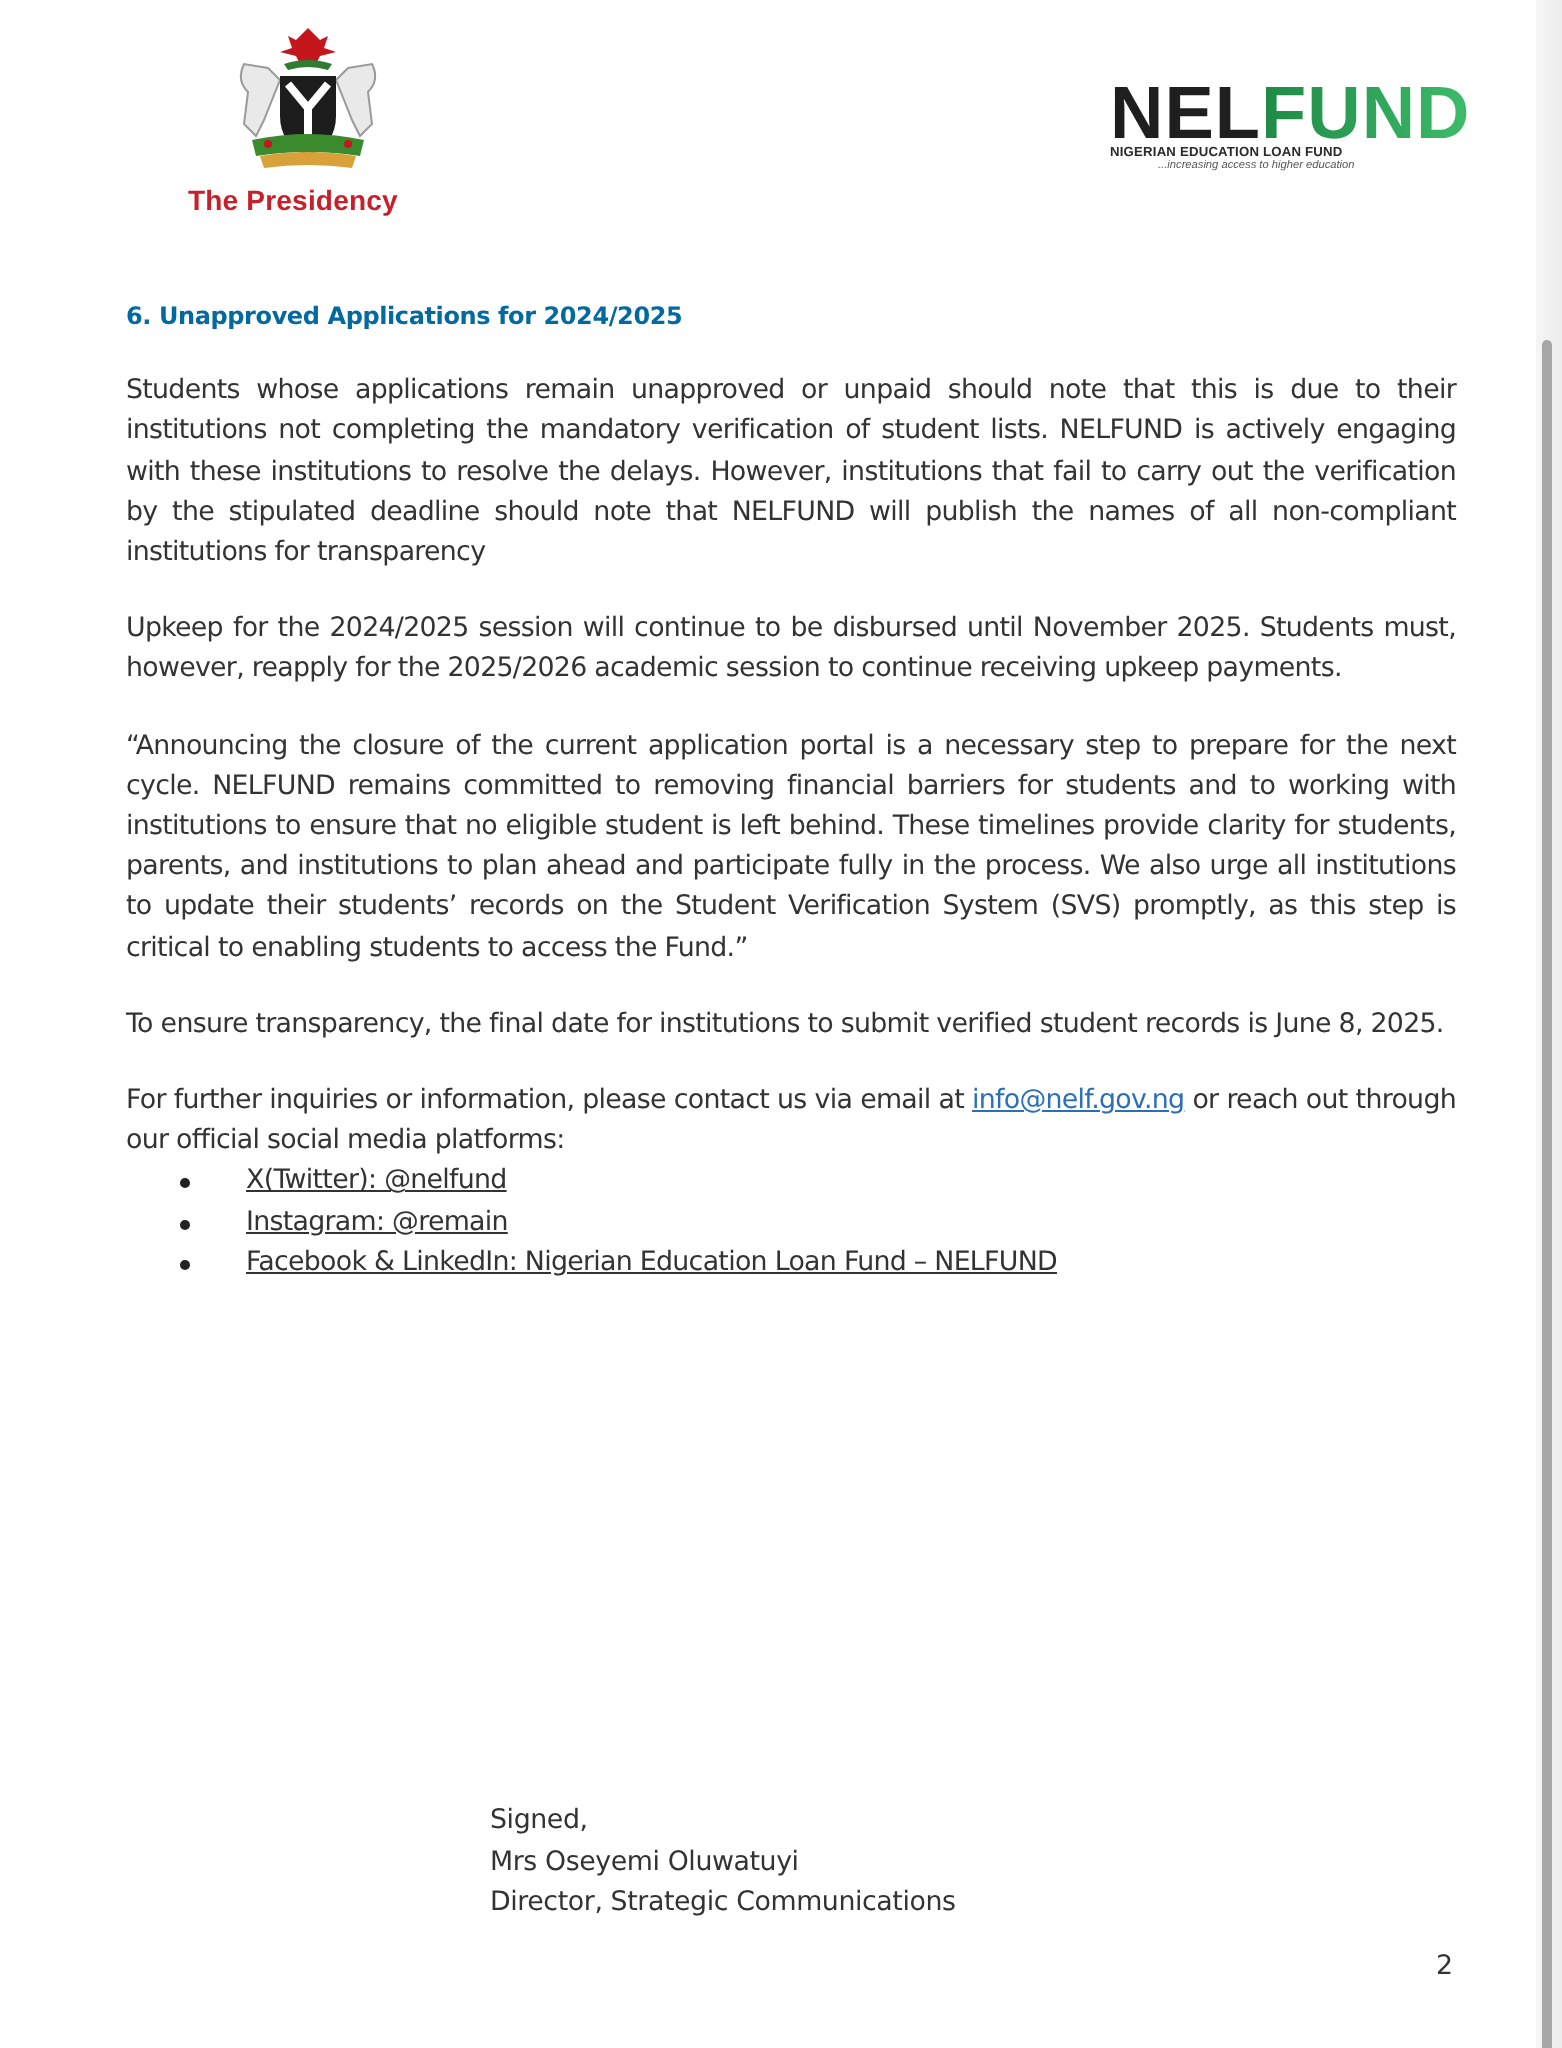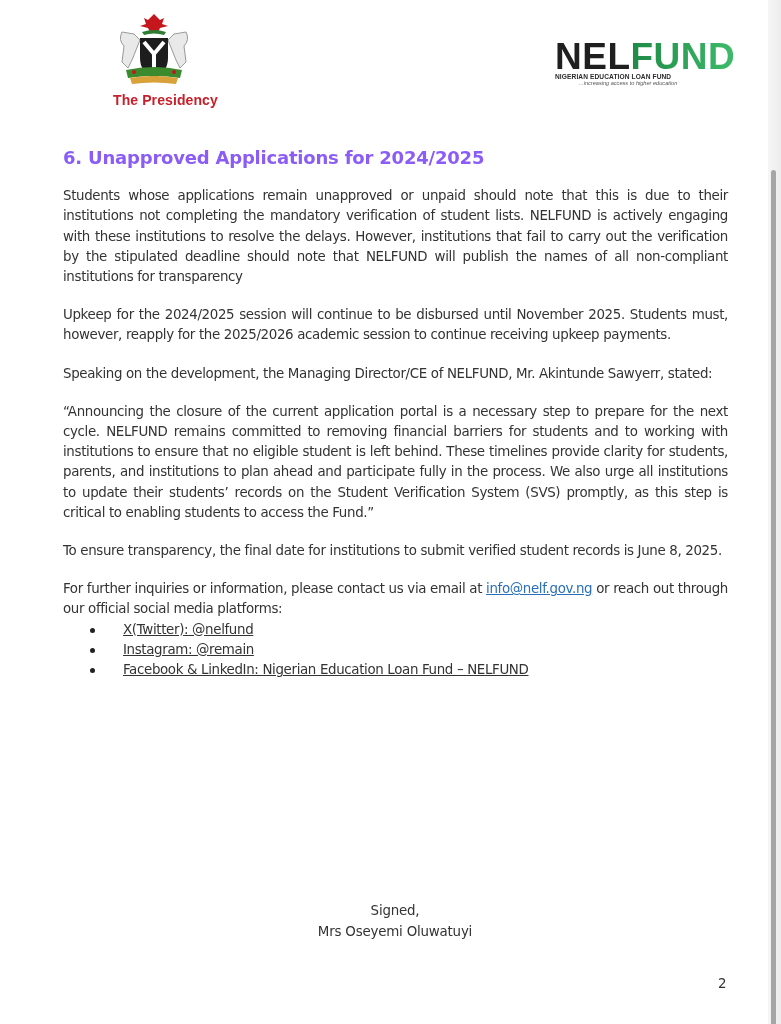--- a/index.html
+++ b/index.html
@@ -23,21 +23,21 @@
     background: #ffffff;
   }
   
   .coat-of-arms {
     position: absolute;
     left: 108px; top: 10px;
     width: 92px; height: 80px;
   }
   .presidency-label {
     position: absolute;
-    left: 113px; top: 92px;
+    left: 94px; top: 92px;
     font-family: "Liberation Sans", sans-serif;
     font-weight: bold;
     font-size: 14px;
     color: #c8202a;
     letter-spacing: 0.1px;
   }
   .nelfund-logo {
     position: absolute;
     left: 555px; top: 42px;
     width: 160px;
@@ -76,22 +76,22 @@
     left: 63px;
     top: 148px;
     width: 665px;
     font-family: "DejaVu Sans", sans-serif;
     font-size: 13.4px;
     line-height: 20.2px;
     color: #333333;
   }
   .section-heading {
     font-weight: bold;
-    color: #8b5cf6;
-    font-size: 18px;
+    color: #0369a1;
+    font-size: 12px;
     margin: 0 0 18px 0;
     letter-spacing: -0.2px;
   }
   .para {
     margin: 0 0 18px 0;
     text-align: justify;
     letter-spacing: -0.35px;
   }
   .para.tight { margin-bottom: 0; margin-top: 11px; }
   .email-link {
@@ -115,21 +115,21 @@
     top: 8px;
     width: 5px; height: 5px;
     border-radius: 50%;
     background: #222;
   }
   .signature {
     position: absolute;
     left: 245px;
     top: 901px;
     width: 300px;
-    text-align: center;
+    text-align: left;
     font-size: 13.4px;
     line-height: 20.5px;
     color: #333;
     letter-spacing: -0.2px;
   }
   .page-number {
     position: absolute;
     left: 718px;
     top: 976px;
     font-size: 13.4px;
@@ -185,35 +185,35 @@
     <div class="nelfund-word"><span class="nel">NEL</span><span class="fund">FUND</span></div>
     <div class="nelfund-sub">NIGERIAN EDUCATION LOAN FUND</div>
     <div class="nelfund-tag">...increasing access to higher education</div>
   </div>
 
   <div class="content">
     <div class="section-heading">6. Unapproved Applications for 2024/2025</div>
     <p class="para">Students whose applications remain unapproved or unpaid should note that this is due to their institutions not completing the mandatory verification of student lists. NELFUND is actively engaging with these institutions to resolve the delays. However, institutions that fail to carry out the verification by the stipulated deadline should note that NELFUND will publish the names of all non-compliant institutions for transparency</p>
 
     <p class="para">Upkeep for the 2024/2025 session will continue to be disbursed until November 2025. Students must, however, reapply for the 2025/2026 academic session to continue receiving upkeep payments.</p>
-    <p class="para">Speaking on the development, the Managing Director/CE of NELFUND, Mr. Akintunde Sawyerr, stated:</p>
     <p class="para">“Announcing the closure of the current application portal is a necessary step to prepare for the next cycle. NELFUND remains committed to removing financial barriers for students and to working with institutions to ensure that no eligible student is left behind. These timelines provide clarity for students, parents, and institutions to plan ahead and participate fully in the process. We also urge all institutions to update their students’ records on the Student Verification System (SVS) promptly, as this step is critical to enabling students to access the Fund.”</p>
     <p class="para">To ensure transparency, the final date for institutions to submit verified student records is June 8, 2025.</p>
 
     <p class="para tight"><span>For further inquiries or information, please contact us via email at </span><a class="email-link">info@nelf.gov.ng</a><span> or reach out through our official social media platforms:</span></p>
     <ul class="social-list">
       <li>X(Twitter): @nelfund</li>
       <li>Instagram: @remain</li>
       <li>Facebook &amp; LinkedIn: Nigerian Education Loan Fund – NELFUND</li>
     </ul>
   </div>
 
   <div class="signature">
     <div>Signed,</div>
     <div>Mrs Oseyemi Oluwatuyi</div>
+    <div>Director, Strategic Communications</div>
   </div>
 
   <div class="page-number">2</div>
 </div>
 
 <div class="scroll-track">
   <div class="scroll-thumb"></div>
 </div>
 
 </body></html>

